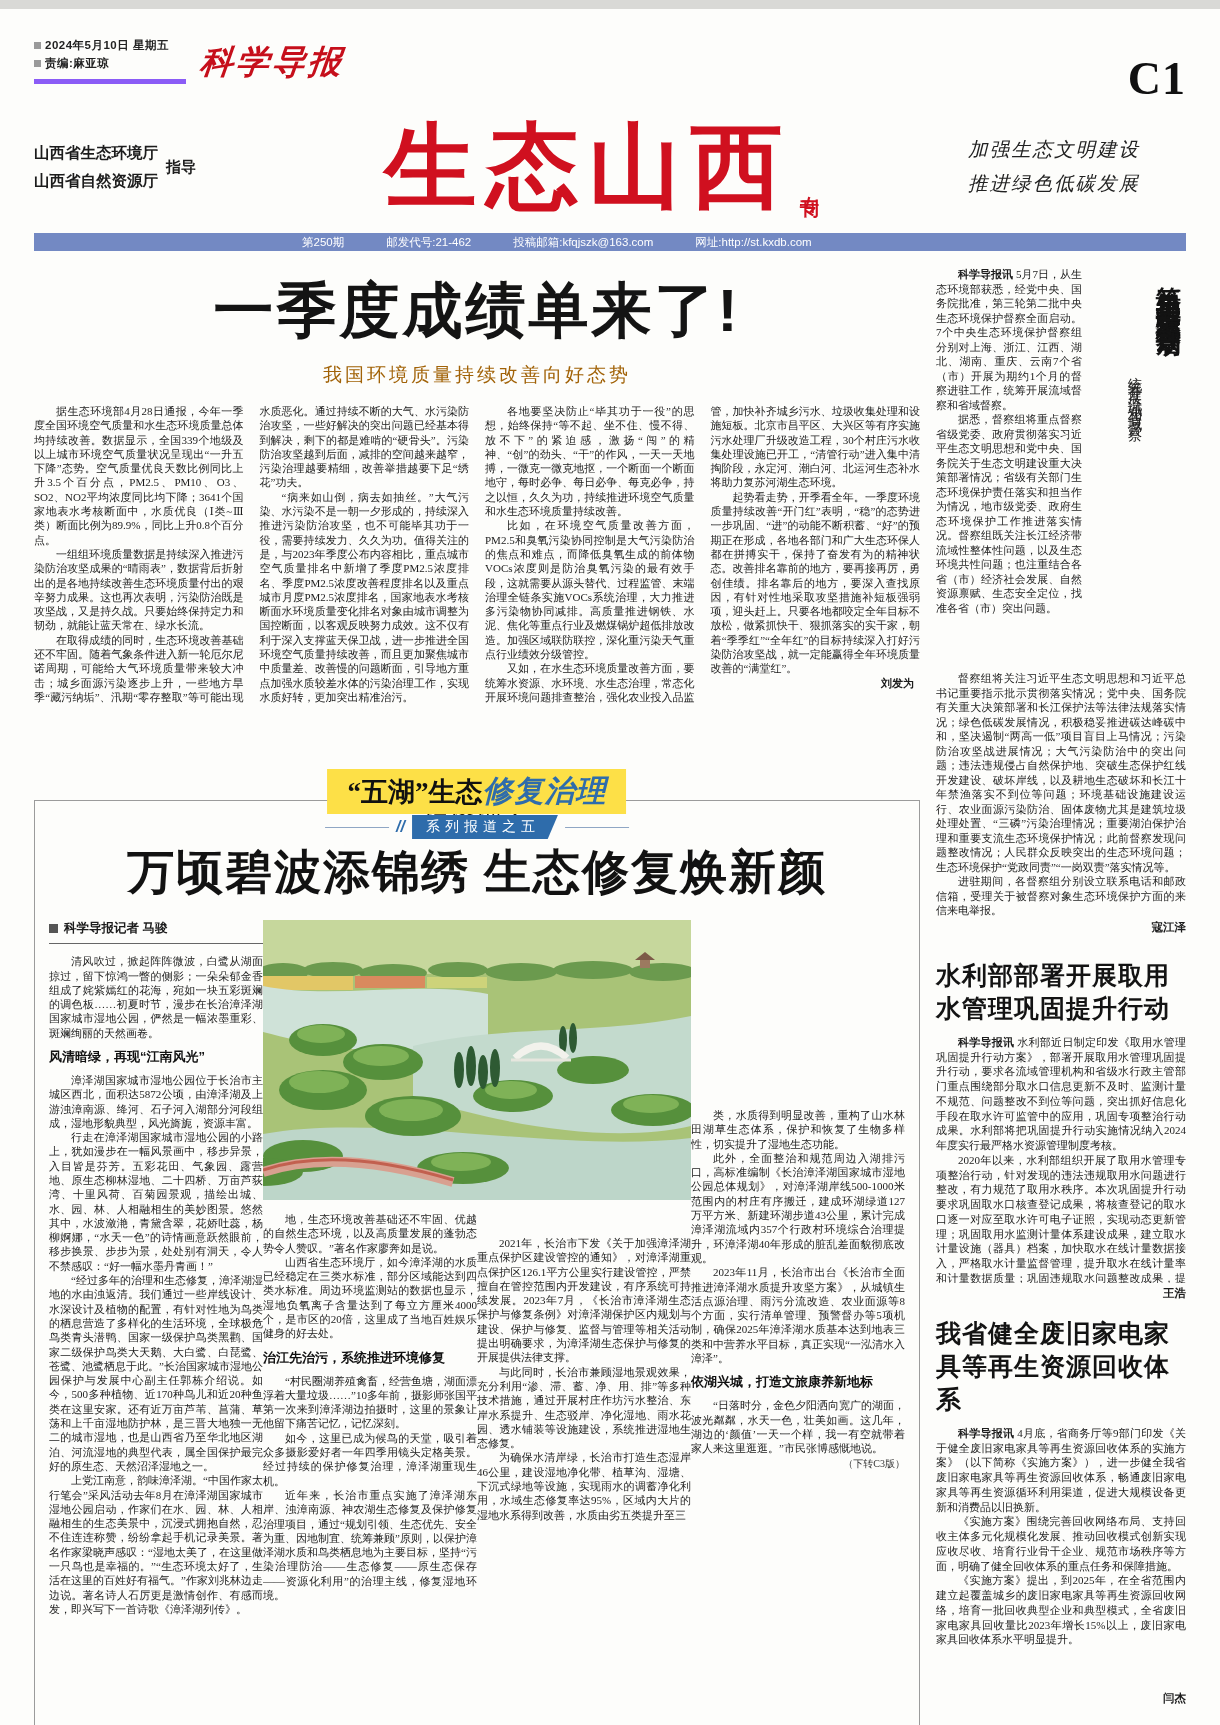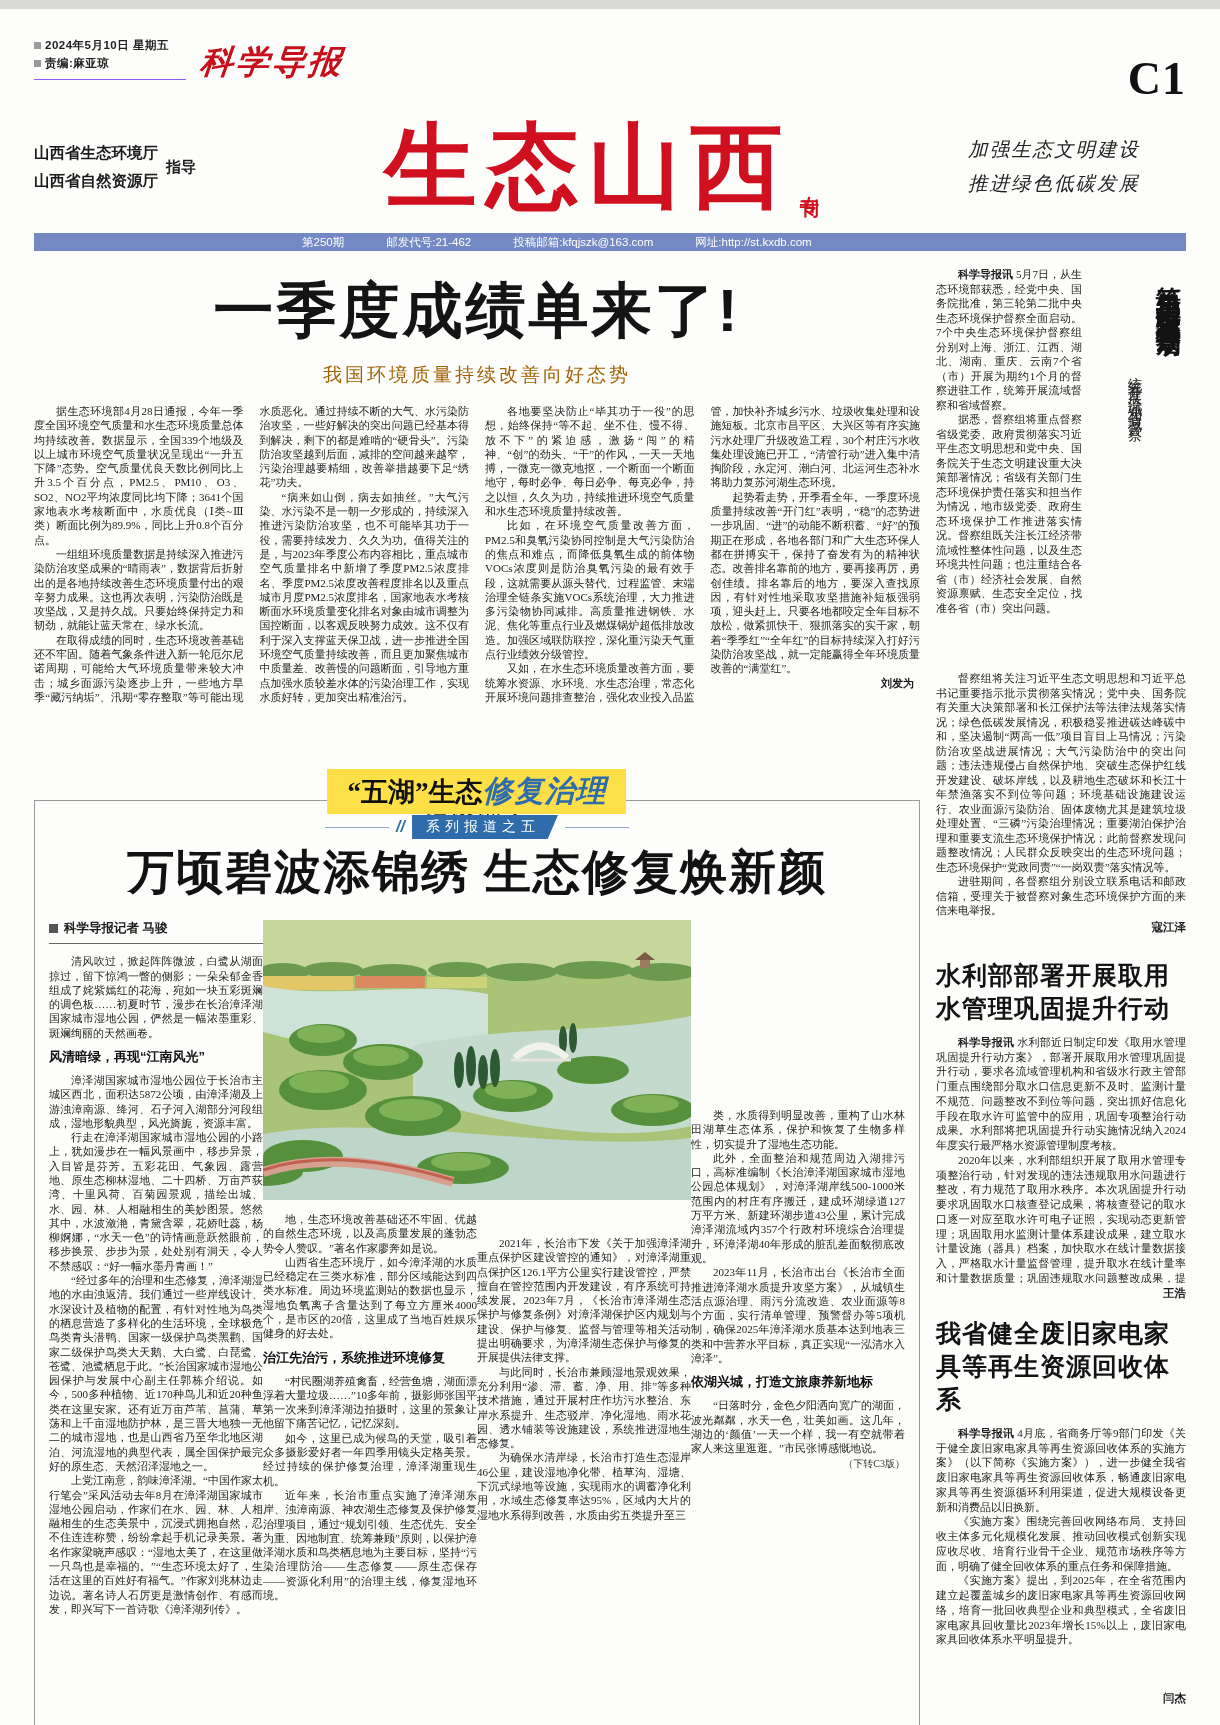--- a/index.html
+++ b/index.html
@@ -3,21 +3,21 @@
 <meta charset="utf-8">
 <style>
   * { margin:0; padding:0; box-sizing:border-box; }
   html,body { background:#e8e8e6; }
   body { width:1220px; height:1725px; margin:0 auto; font-family:"Liberation Serif","DejaVu Serif",serif; color:#1c1c1c; }
   .page { width:1220px; height:1725px; background:#fdfdfb; padding:30px 34px 18px 34px; position:relative; overflow:hidden; }
   .scan-strip { position:absolute; top:0; left:0; width:100%; height:9px; background:#d9d9d6; }
 
   
   .header-row { display:flex; align-items:flex-start; margin-top:8px; }
-  .dateblock { width:152px; border-bottom:1px solid #8b5cf6; padding-bottom:5px; font-family:"Liberation Sans","DejaVu Sans",sans-serif; }
+  .dateblock { width:152px; border-bottom:5px solid #8b5cf6; padding-bottom:5px; font-family:"Liberation Sans","DejaVu Sans",sans-serif; }
   .dateblock .line { font-size:11.5px; font-weight:bold; letter-spacing:.5px; display:flex; align-items:center; gap:4px; margin-bottom:3px; color:#222; }
   .sq { display:inline-block; width:7px; height:7px; background:#9a9a9a; flex:none; }
   .paper-logo { margin-left:14px; margin-top:2px; color:#c60f1b; font-size:33px; font-weight:bold; font-style:italic; letter-spacing:3px; transform:skewX(-6deg); font-family:"Liberation Serif",serif; }
   .hspacer { flex:1; }
   .page-number { font-size:46px; font-weight:bold; font-family:"Liberation Serif",serif; letter-spacing:1px; margin-top:14px; color:#111; }
 
   
   .masthead-row { display:flex; align-items:center; margin-top:6px; height:112px; }
   .guidance { width:205px; display:flex; align-items:center; gap:8px; }
   .guidance .agencies { font-size:15.5px; font-weight:bold; line-height:1.8; font-family:"Liberation Sans","DejaVu Sans",sans-serif; }

